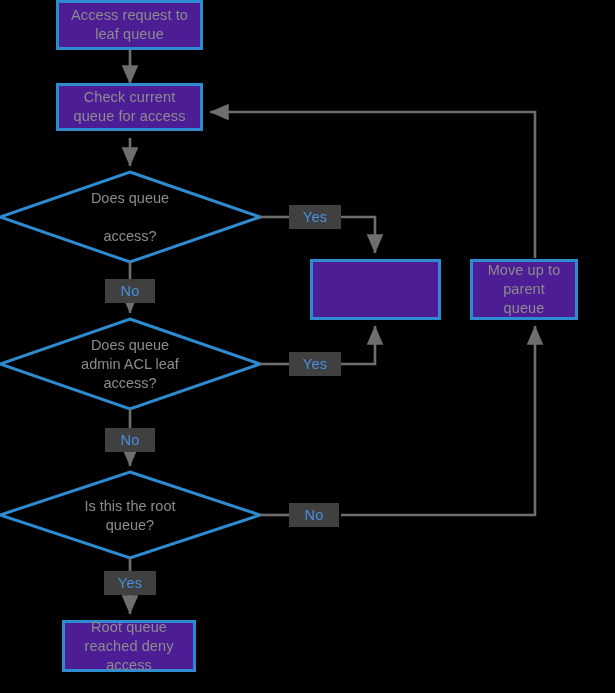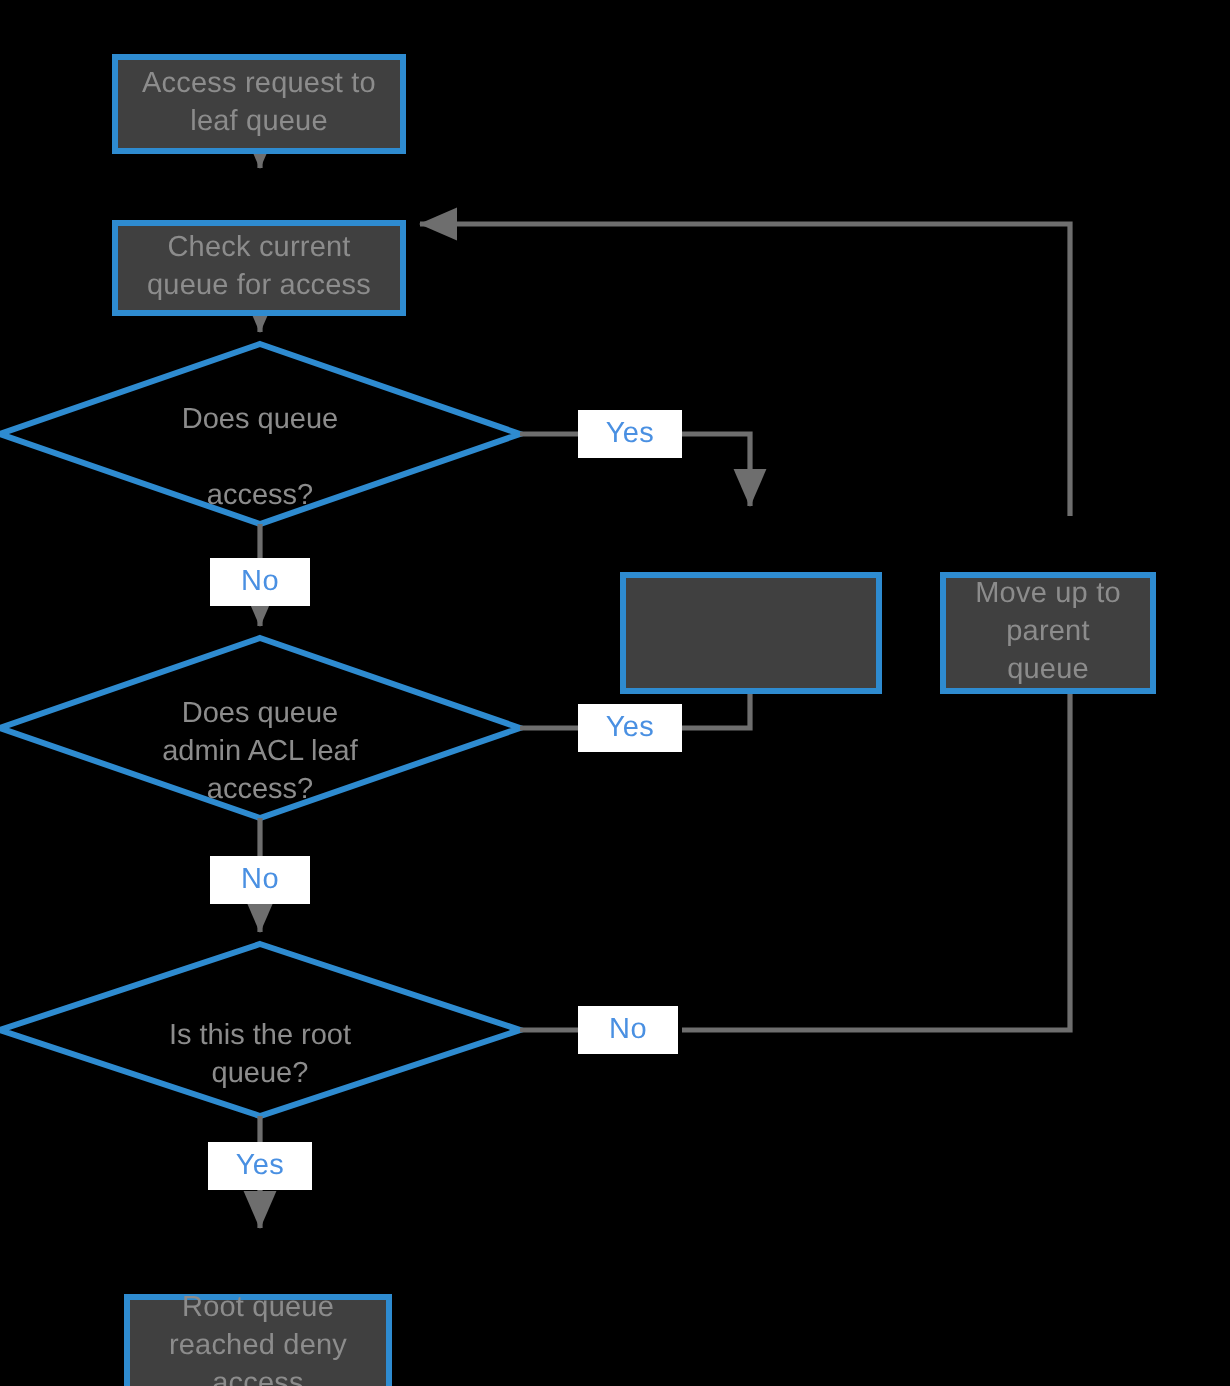--- a/index.html
+++ b/index.html
@@ -18,48 +18,46 @@
     position: absolute;
     left: 0;
     top: 0;
     width: 615px;
     height: 693px;
   }
   .node-box {
     position: absolute;
     box-sizing: border-box;
     border: 3px solid #2e8bd0;
-    background: #404040;
+    background: #4c1d95;
     color: #8c8c8c;
     font-size: 14.5px;
     line-height: 19px;
     text-align: center;
     display: flex;
     align-items: center;
     justify-content: center;
     letter-spacing: 0.1px;
-    margin-top: 27px;
   }
   .node-box span { display: block; padding: 0 6px; }
   .diamond-label {
     position: absolute;
     color: #8c8c8c;
     font-size: 14.5px;
     line-height: 19px;
     text-align: center;
     display: flex;
     align-items: center;
     justify-content: center;
     pointer-events: none;
-    margin-top: 12px;
   }
   .edge-label {
     position: absolute;
     box-sizing: border-box;
-    background: #ffffff;
+    background: #404040;
     color: #4a90e2;
     font-size: 14.5px;
     line-height: 24px;
     text-align: center;
     letter-spacing: 0.2px;
   }
 </style>
 </head>
 <body>
 

